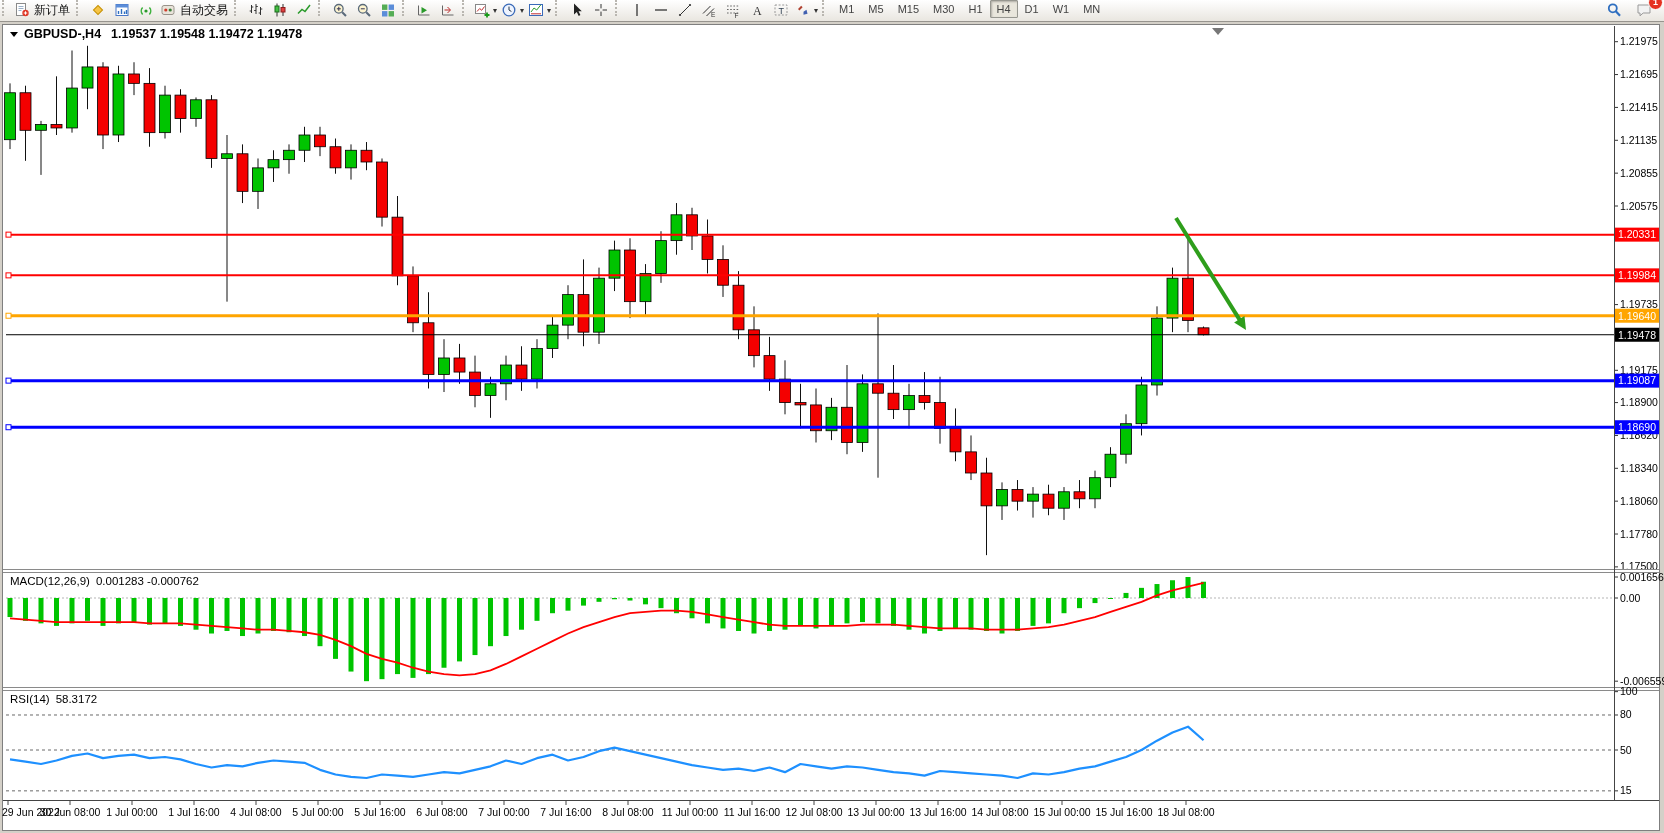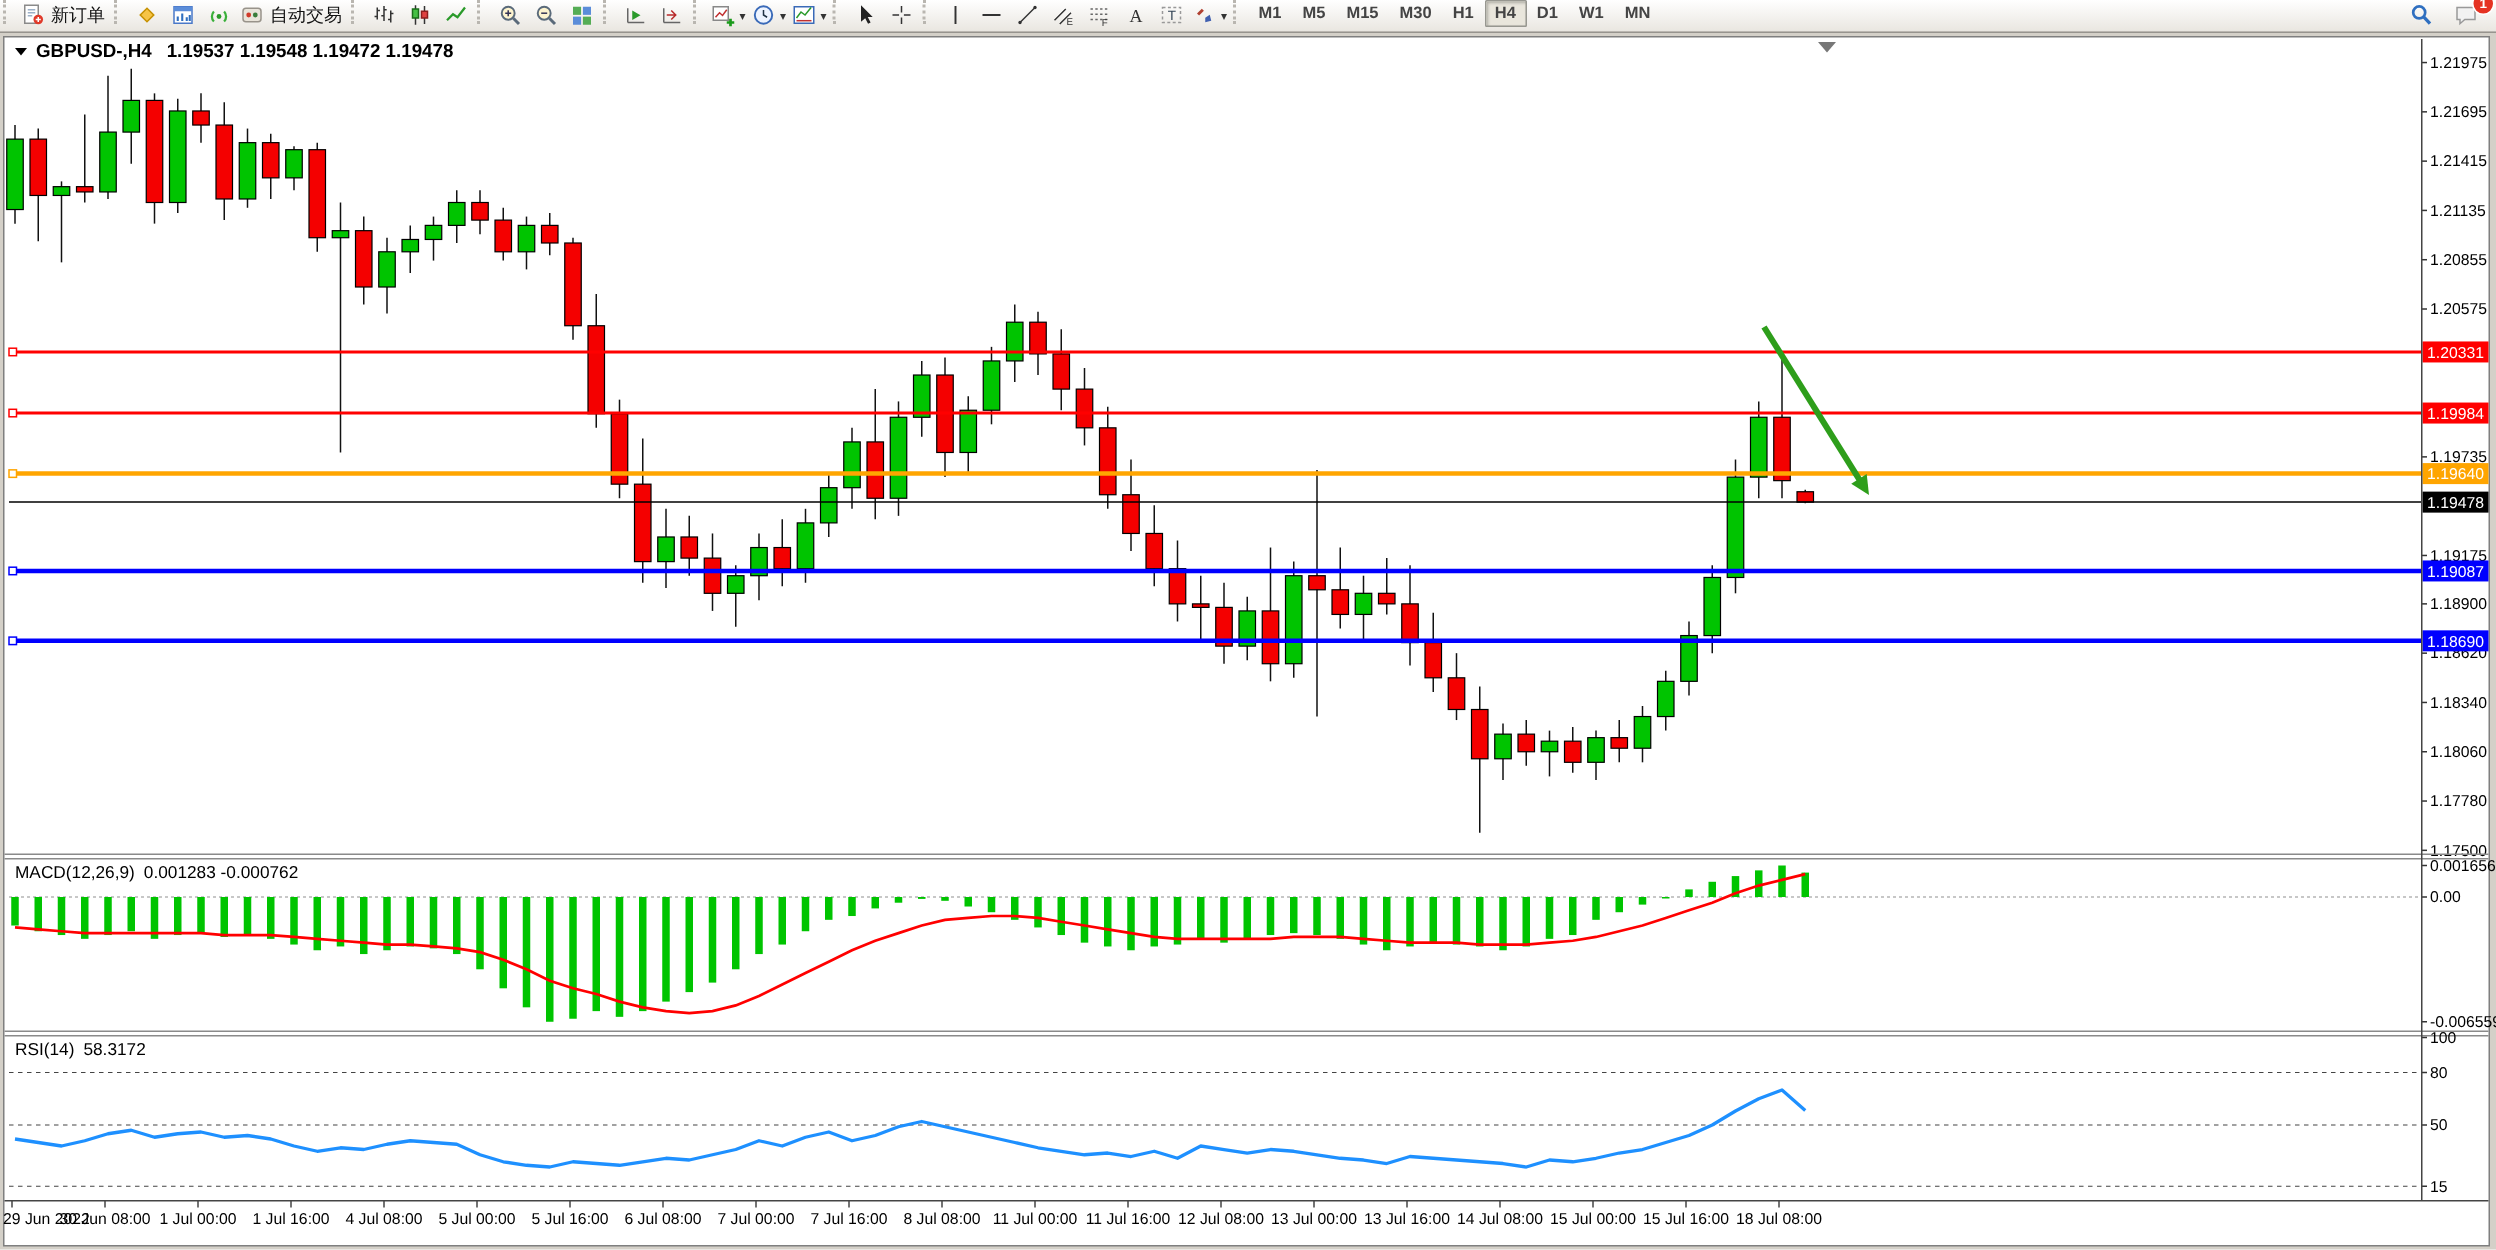--- a/index.html
+++ b/index.html
@@ -4,21 +4,21 @@
 <style>
   html,body{margin:0;padding:0}
   body{width:1664px;height:833px;background:#d4d0c8;font-family:"Liberation Sans",sans-serif;position:relative;overflow:hidden}
   #toolbar{position:absolute;left:0;top:0;width:1664px;height:22px;background:linear-gradient(#ffffff,#e9e6e0);border-bottom:1px solid #97948e;display:flex;align-items:flex-start;z-index:2;box-sizing:border-box}
   .tb-grip{width:5px;height:16px;border-left:2px dotted #b9b6b0;margin:0 3px 0 2px}
   .tb-group{display:flex;align-items:center}
   .tb-btn{height:20px;min-width:20px;display:flex;align-items:center;justify-content:center;padding:0 2px;gap:2px;cursor:default}
   .tb-btn svg{width:16px;height:16px;display:block}
   .tb-label{font-size:12px;color:#111;white-space:nowrap;padding:0 2px}
   .caret{font-size:8px;color:#333;margin-left:1px}
-  .tb-period{font-size:11px;font-weight:700;color:#444;padding:2px 6px;border:1px solid transparent;border-radius:1px}
+  .tb-period{font-size:11px;font-weight:400;color:#444;padding:2px 6px;border:1px solid transparent;border-radius:1px}
   .tb-period.active{background:#e9e6dc;border:1px solid #979790;box-shadow:inset 1px 1px 2px rgba(0,0,0,.25)}
   .tb-right{margin-left:auto;display:flex;align-items:center;gap:6px;padding-right:8px}
   .chat-wrap{position:relative}
   .badge{position:absolute;top:-5px;right:-7px;background:#e53222;color:#fff;font-size:9px;font-weight:700;border-radius:8px;min-width:13px;height:13px;line-height:13px;text-align:center;border:1px solid #fff}
   #chart-svg{position:absolute;left:0;top:0;z-index:1}
   #chart-svg text{font-family:"Liberation Sans",sans-serif}
 </style>
 </head>
 <body>
 

